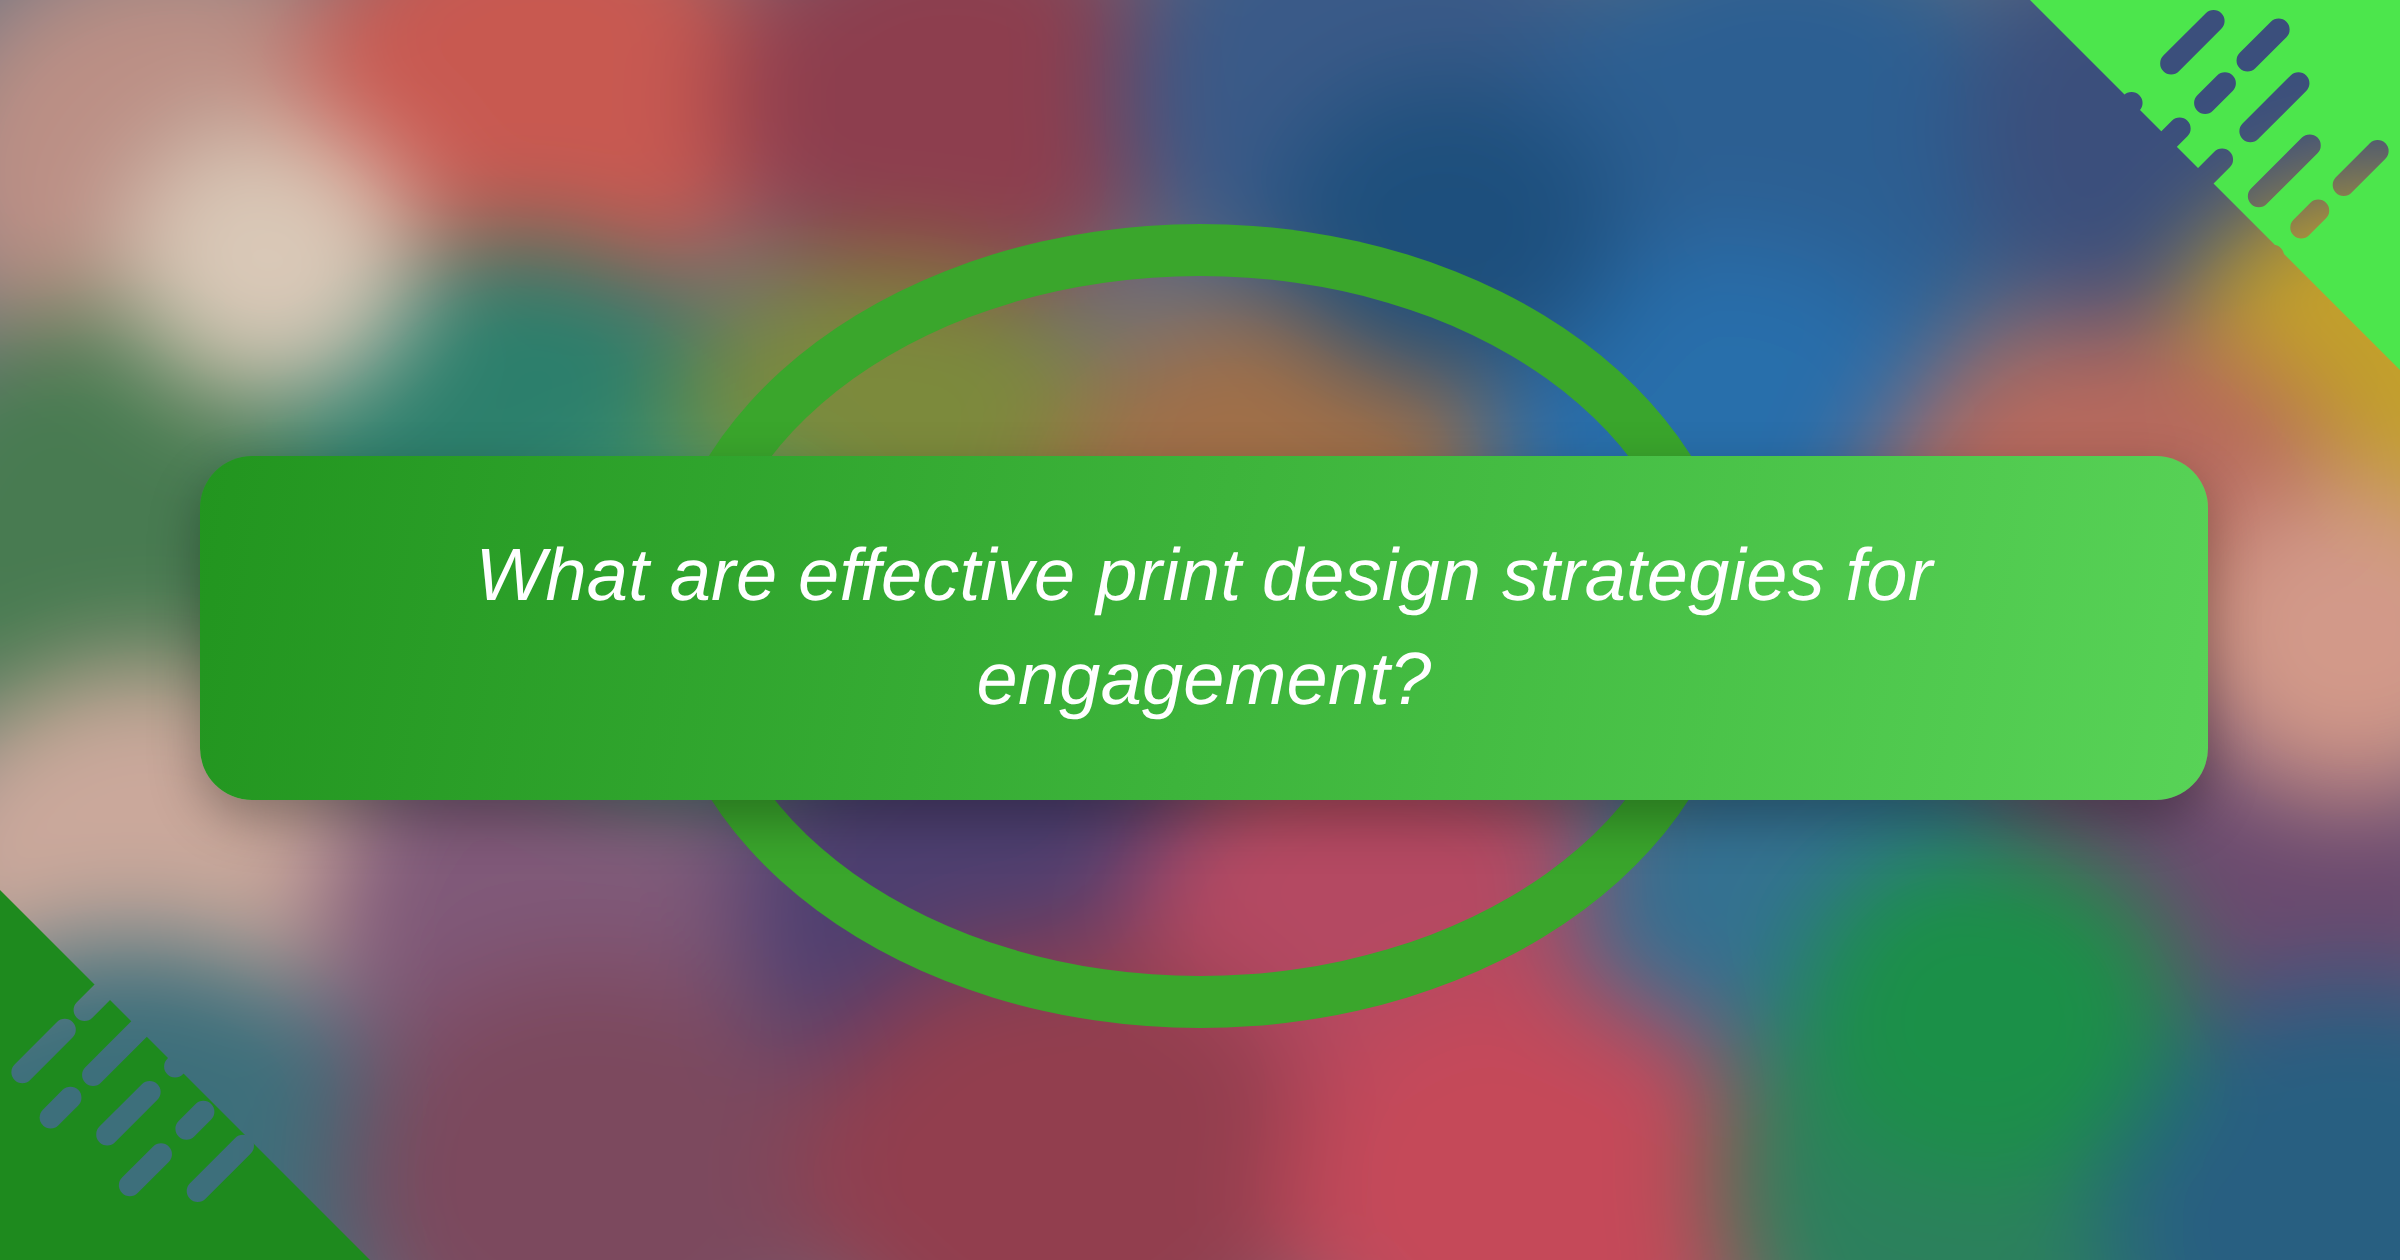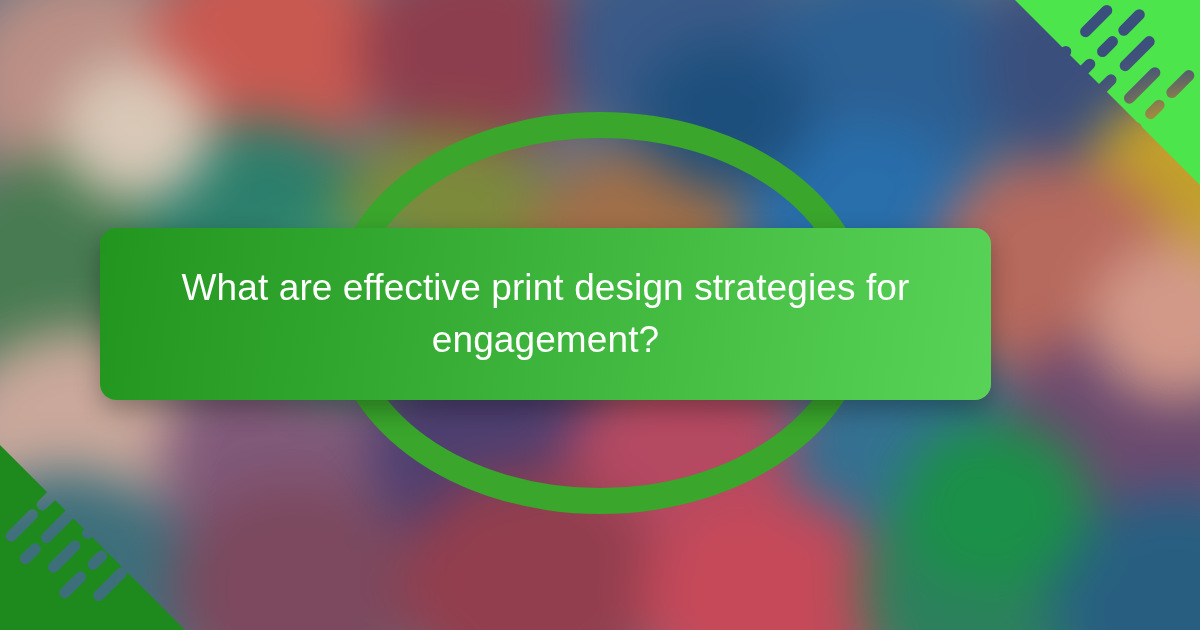--- a/index.html
+++ b/index.html
@@ -47,28 +47,29 @@
     pointer-events: none;
   }
   #corner-tr { top: 0; right: 0; }
   #corner-bl { bottom: 0; left: 0; }
 
   
   #question-box {
     position: absolute;
     left: 100px;
     top: 228px;
-    width: 891px;
+    width: 1004px;
     height: 172px;
-    border-radius: 16px;
+    border-radius: 26px;
     background: linear-gradient(100deg, #22951f 0%, #2ba82a 32%, #46c843 68%, #58d357 100%);
     box-shadow: 0 10px 26px rgba(0,0,0,0.30);
     display: flex;
     align-items: center;
     justify-content: center;
+    font-style: italic;
   }
   #question-text {
     color: #ffffff;
     font-size: 37px;
     line-height: 52px;
     font-weight: 400;
     text-align: center;
     letter-spacing: 0.1px;
     max-width: 880px;
     white-space: pre-line;

